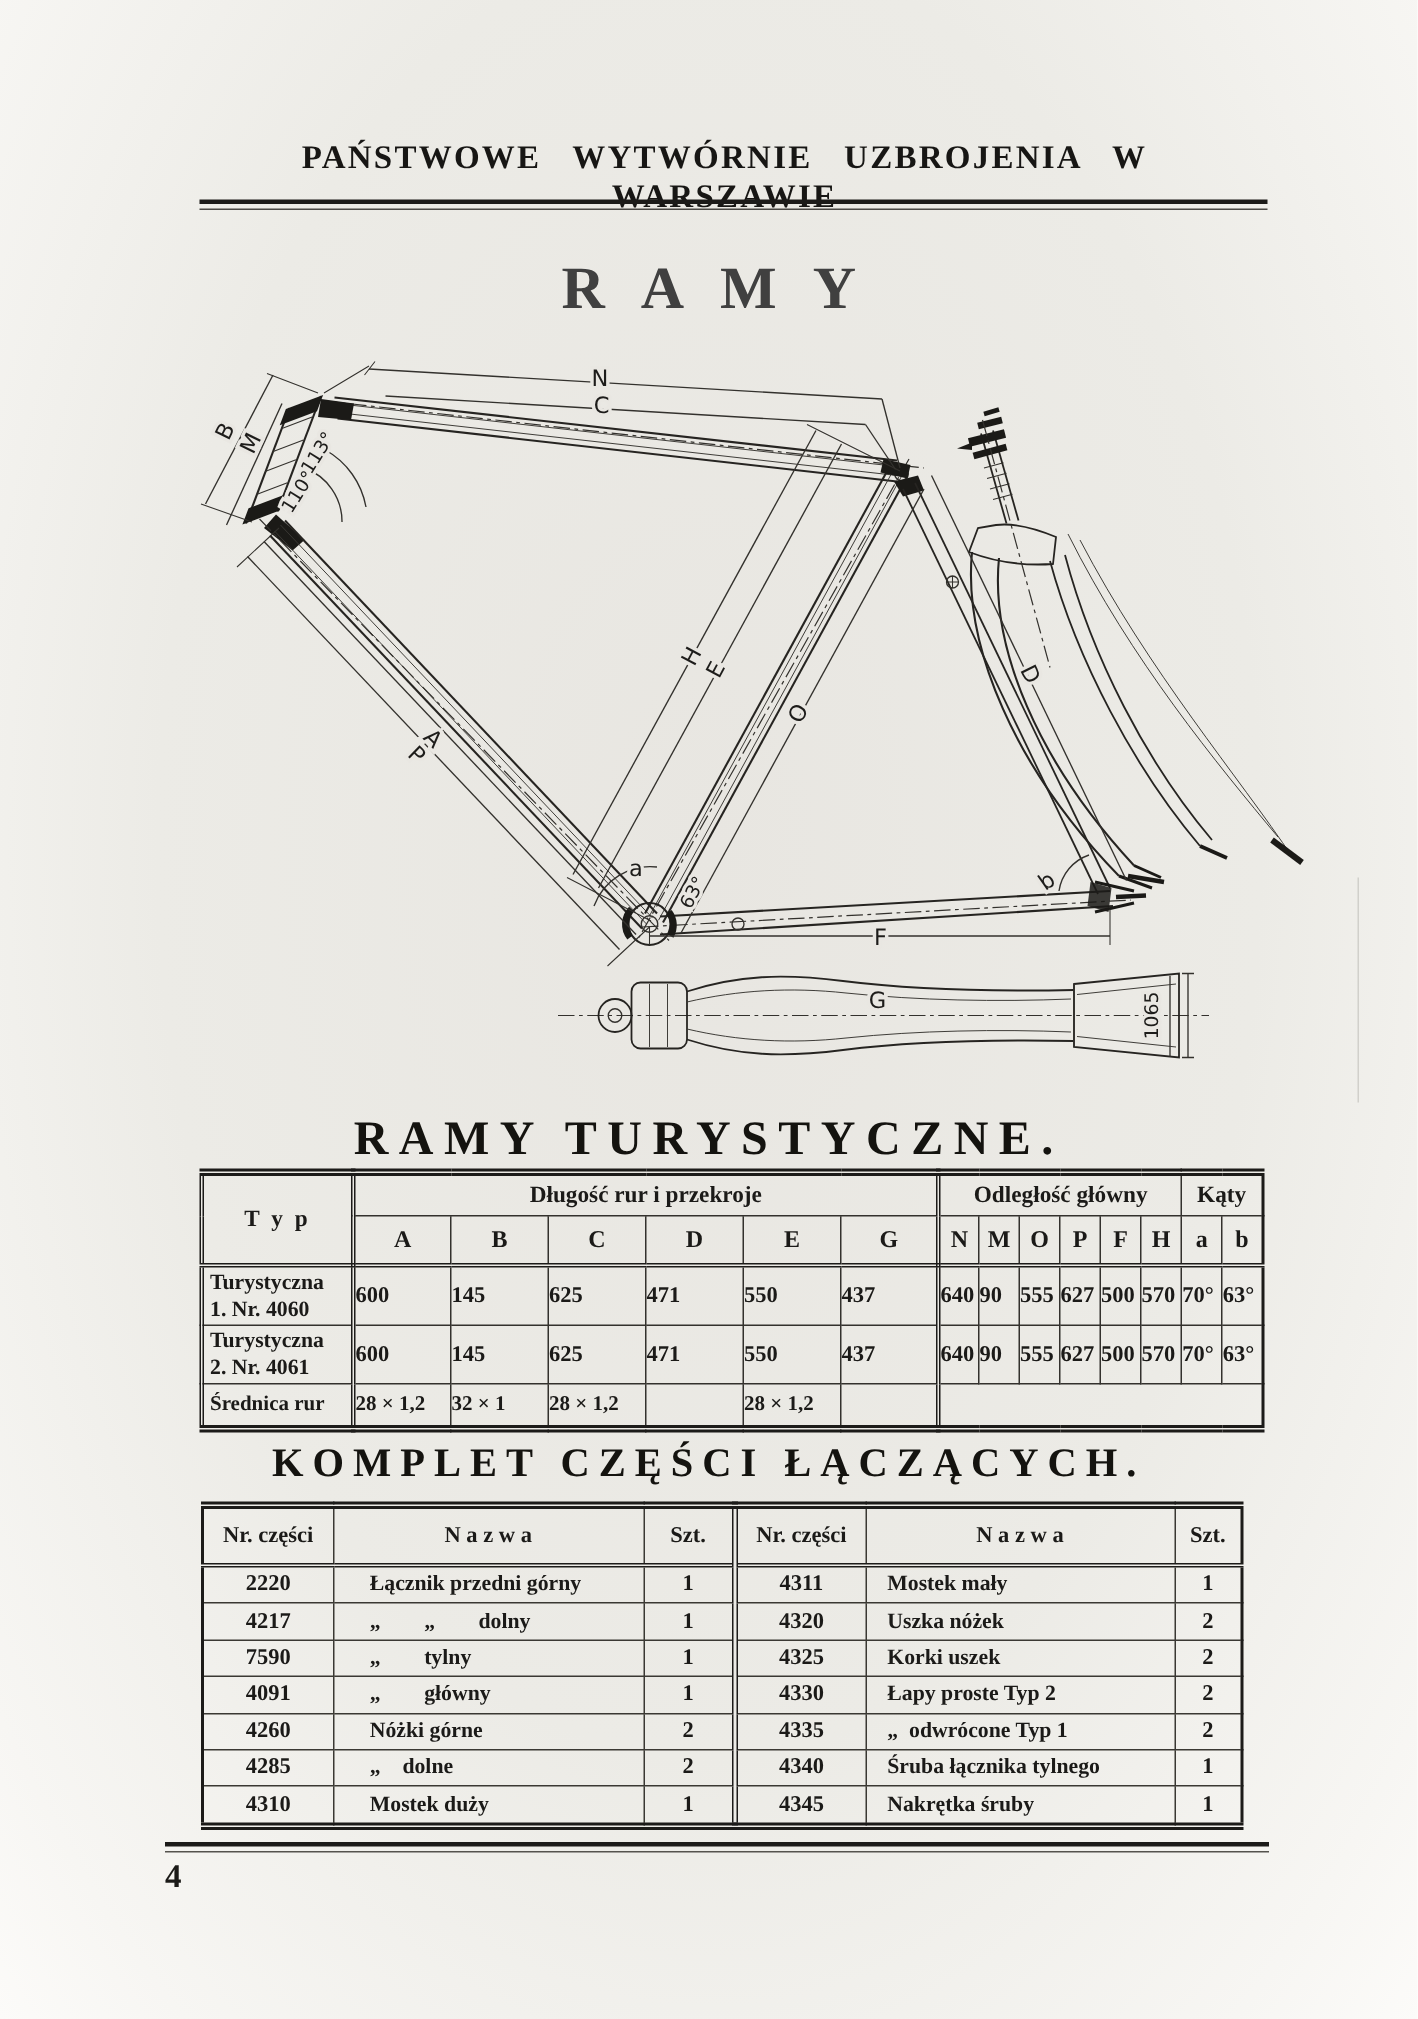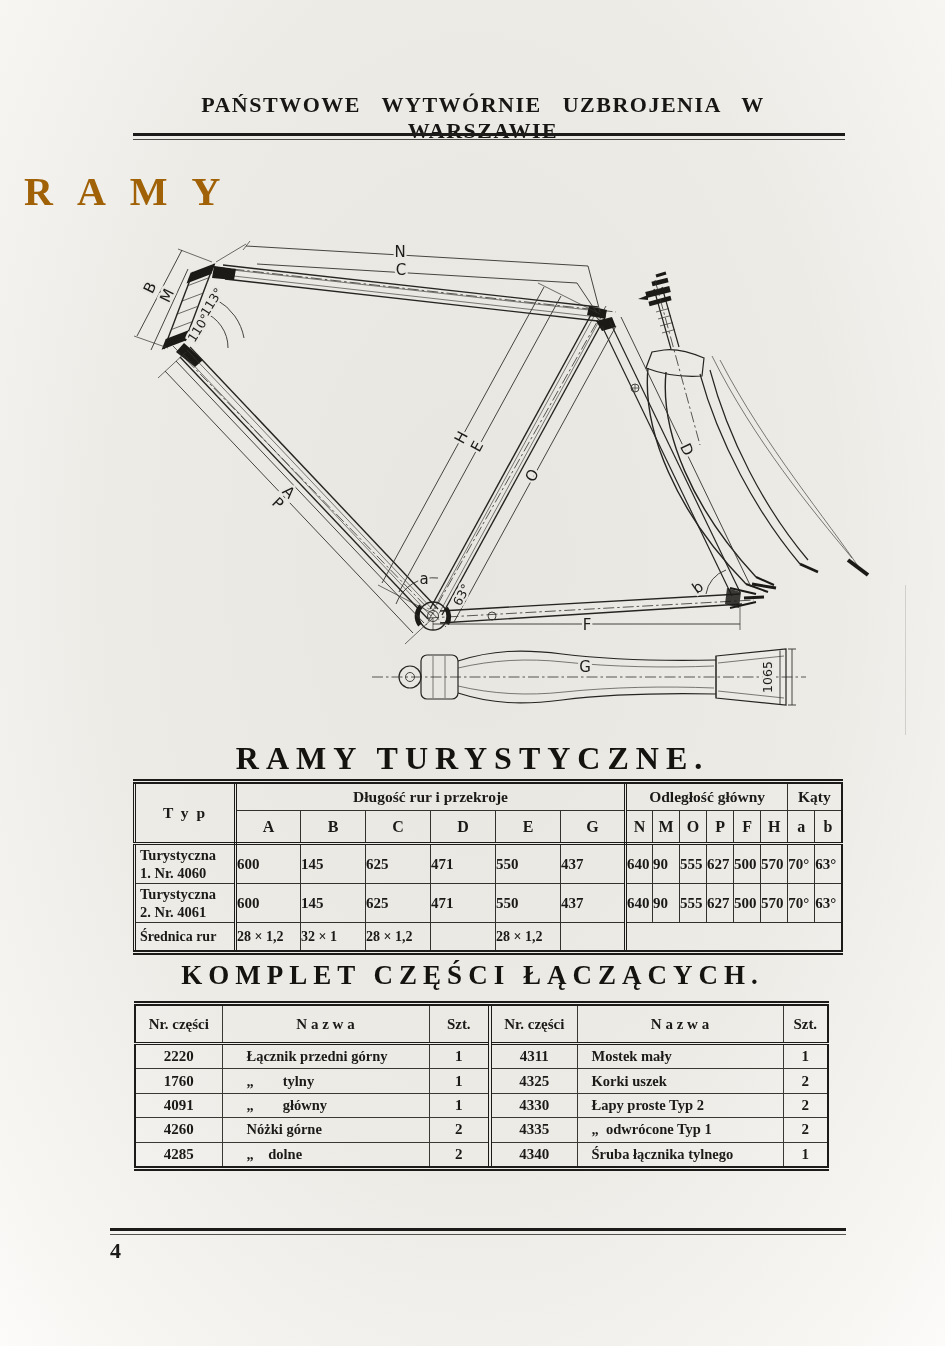--- a/index.html
+++ b/index.html
@@ -11,22 +11,22 @@
   .abs{position:absolute;}
   .pub-header{
     left:120px;top:92px;width:726px;text-align:center;
     font-size:22px;font-weight:700;letter-spacing:1.5px;word-spacing:14px;color:#171614;
   }
   .header-rule{
     left:133px;top:133px;width:712px;height:3px;
     border-top:3px solid #1c1b19;border-bottom:1px solid #4a4844;
   }
   .main-title{
-    left:0;top:168px;width:945px;text-align:left;
-    font-size:40px;font-weight:700;letter-spacing:24px;text-indent:24px;color:#a16207;
+    left:0;top:168px;width:945px;text-align:center;
+    font-size:40px;font-weight:700;letter-spacing:24px;text-indent:24px;color:#404040;
   }
   .section-title{
     left:0;width:945px;text-align:center;font-weight:700;color:#14130f;
   }
   .spec-title{top:740px;font-size:32px;letter-spacing:7px;}
   .parts-title{top:960px;font-size:27px;letter-spacing:6px;}
 
   
   table{border-collapse:collapse;table-layout:fixed;}
   .spec-table{
@@ -346,21 +346,29 @@
   <tbody>
   <tr>
     <td>2220</td>
     <td class="name">Łącznik przedni górny</td>
     <td>1</td>
     <td class="dbl-l">4311</td>
     <td class="name-r">Mostek mały</td>
     <td>1</td>
   </tr>
   <tr>
-    <td>1760</td>
+    <td>4217</td>
+    <td class="name">„  „  dolny</td>
+    <td>1</td>
+    <td class="dbl-l">4320</td>
+    <td class="name-r">Uszka nóżek</td>
+    <td>2</td>
+  </tr>
+  <tr>
+    <td>7590</td>
     <td class="name">„  tylny</td>
     <td>1</td>
     <td class="dbl-l">4325</td>
     <td class="name-r">Korki uszek</td>
     <td>2</td>
   </tr>
   <tr>
     <td>4091</td>
     <td class="name">„  główny</td>
     <td>1</td>
@@ -375,20 +383,28 @@
     <td class="dbl-l">4335</td>
     <td class="name-r">„ odwrócone Typ 1</td>
     <td>2</td>
   </tr>
   <tr>
     <td>4285</td>
     <td class="name">„ dolne</td>
     <td>2</td>
     <td class="dbl-l">4340</td>
     <td class="name-r">Śruba łącznika tylnego</td>
+    <td>1</td>
+  </tr>
+  <tr>
+    <td>4310</td>
+    <td class="name">Mostek duży</td>
+    <td>1</td>
+    <td class="dbl-l">4345</td>
+    <td class="name-r">Nakrętka śruby</td>
     <td>1</td>
   </tr>
   </tbody>
 </table>
 
 <div class="abs footer-rule"></div>
 <div class="abs page-number">4</div>
 <div class="abs scan-line"></div>
 
 </body></html>

